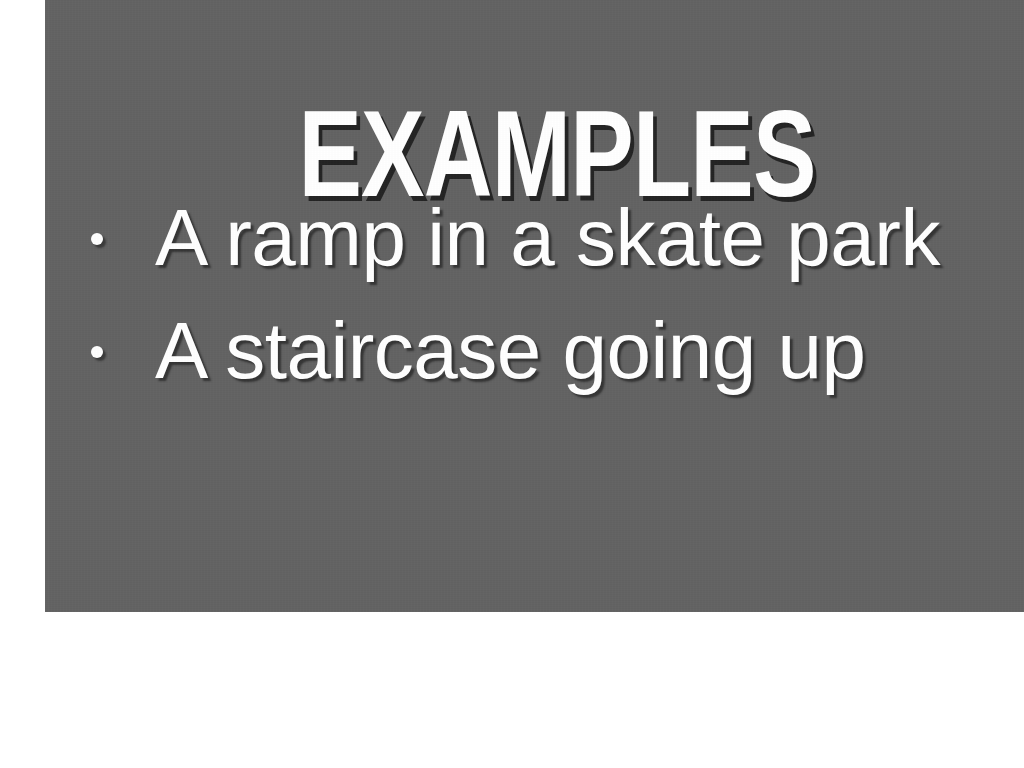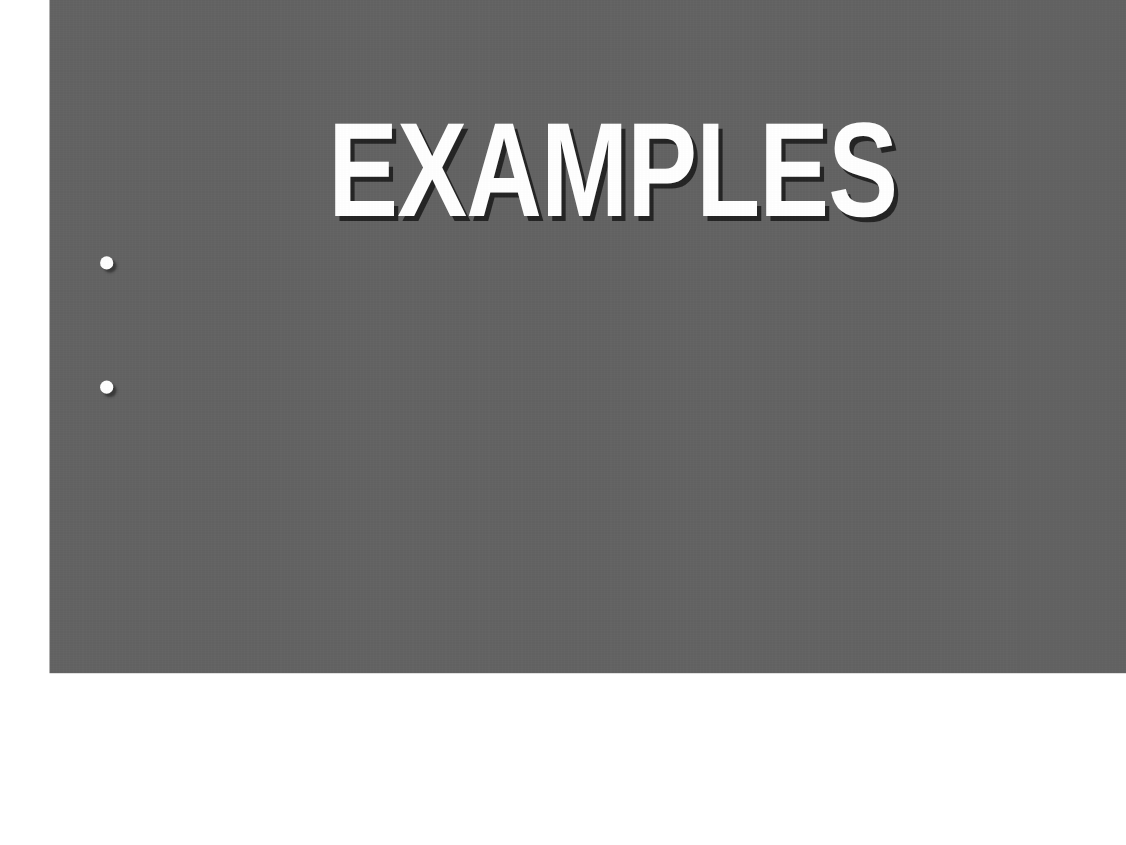--- a/index.html
+++ b/index.html
@@ -92,22 +92,24 @@
 <body>
 
 <div id="slide">
 
   <h1 id="slide-title">EXAMPLES</h1>
 
   <ul id="bullet-list">
 
     <li class="bullet-row">
       <span class="bullet-marker"></span>
+      <span class="bullet-text">A ramp in a skate park</span>
     </li>
 
     <li class="bullet-row">
       <span class="bullet-marker"></span>
+      <span class="bullet-text">A staircase going up</span>
     </li>
 
 
   </ul>
 
 </div>
 
 </body></html>

